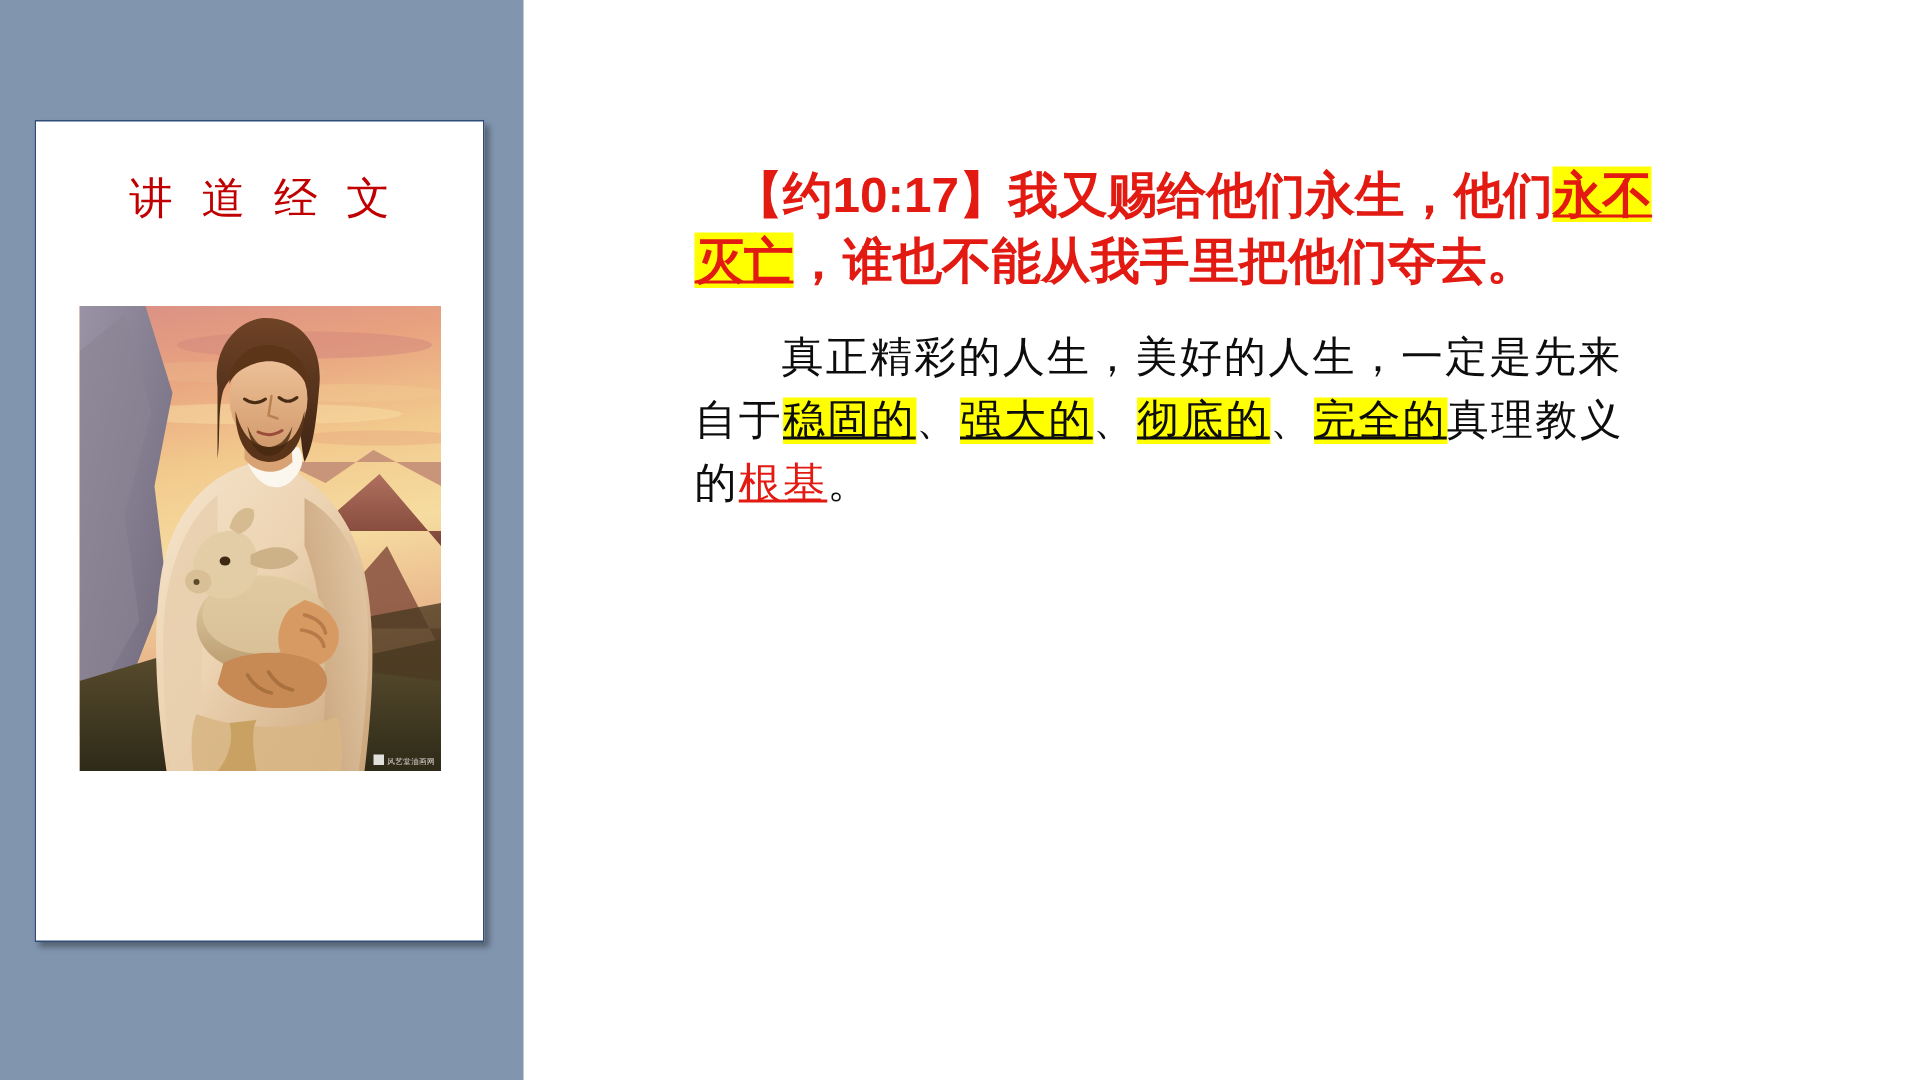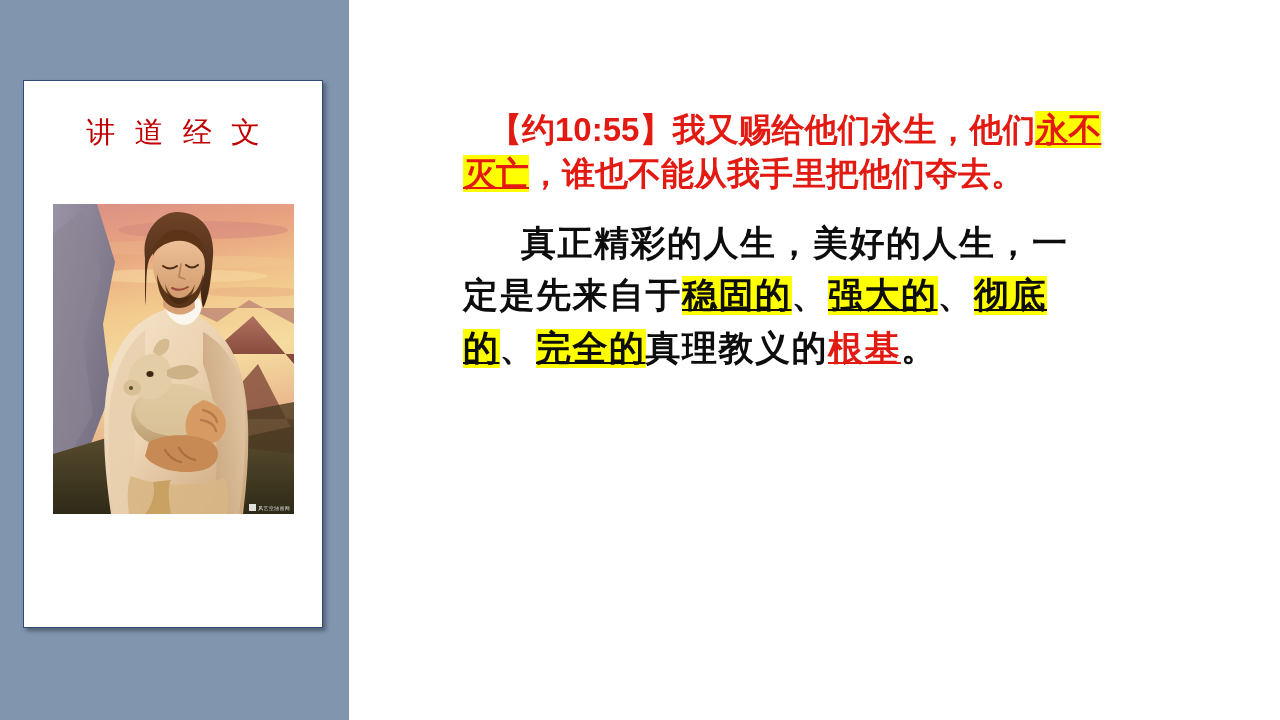--- a/index.html
+++ b/index.html
@@ -98,22 +98,22 @@
     font-size: 33px;
     line-height: 1.33;
     margin: 0 0 18px 0;
     text-indent: 26px;
     letter-spacing: 0px;
   }
 
   .commentary {
     color: #0d0d0d;
     font-family: "Liberation Serif", "DejaVu Serif", serif;
-    font-weight: bold;
-    font-size: 35px;
+    font-weight: normal;
+    font-size: 28px;
     line-height: 1.50;
     margin: 22px 0 0 0;
     text-indent: 58px;
     letter-spacing: 1.5px;
   }
 
   .hl {
     background: #FFFF00;
     text-decoration: underline;
     text-decoration-thickness: 2px;
@@ -256,21 +256,21 @@
         <span class="wm-mark"></span><span>风艺堂油画网</span>
       </div>
     </div>
 
   </div>
 </div>
 
 <div id="content">
 
   <p class="verse">
-    <span>【约10:55】我又赐给他们永生，他们</span><span class="hl">永不灭亡</span><span>，谁也不能从我手里把他们夺去。</span>
+    <span>【约10:17】我又赐给他们永生，他们</span><span class="hl">永不灭亡</span><span>，谁也不能从我手里把他们夺去。</span>
   </p>
 
 
   <p class="commentary">
     <span>真正精彩的人生，美好的人生，一定是先来自于</span><span class="hl">稳固的</span><span>、</span><span class="hl">强大的</span><span>、</span><span class="hl">彻底的</span><span>、</span><span class="hl">完全的</span><span>真理教义的</span><span class="red-underline">根基</span><span>。</span>
   </p>
 
 </div>
 
 </body></html>

